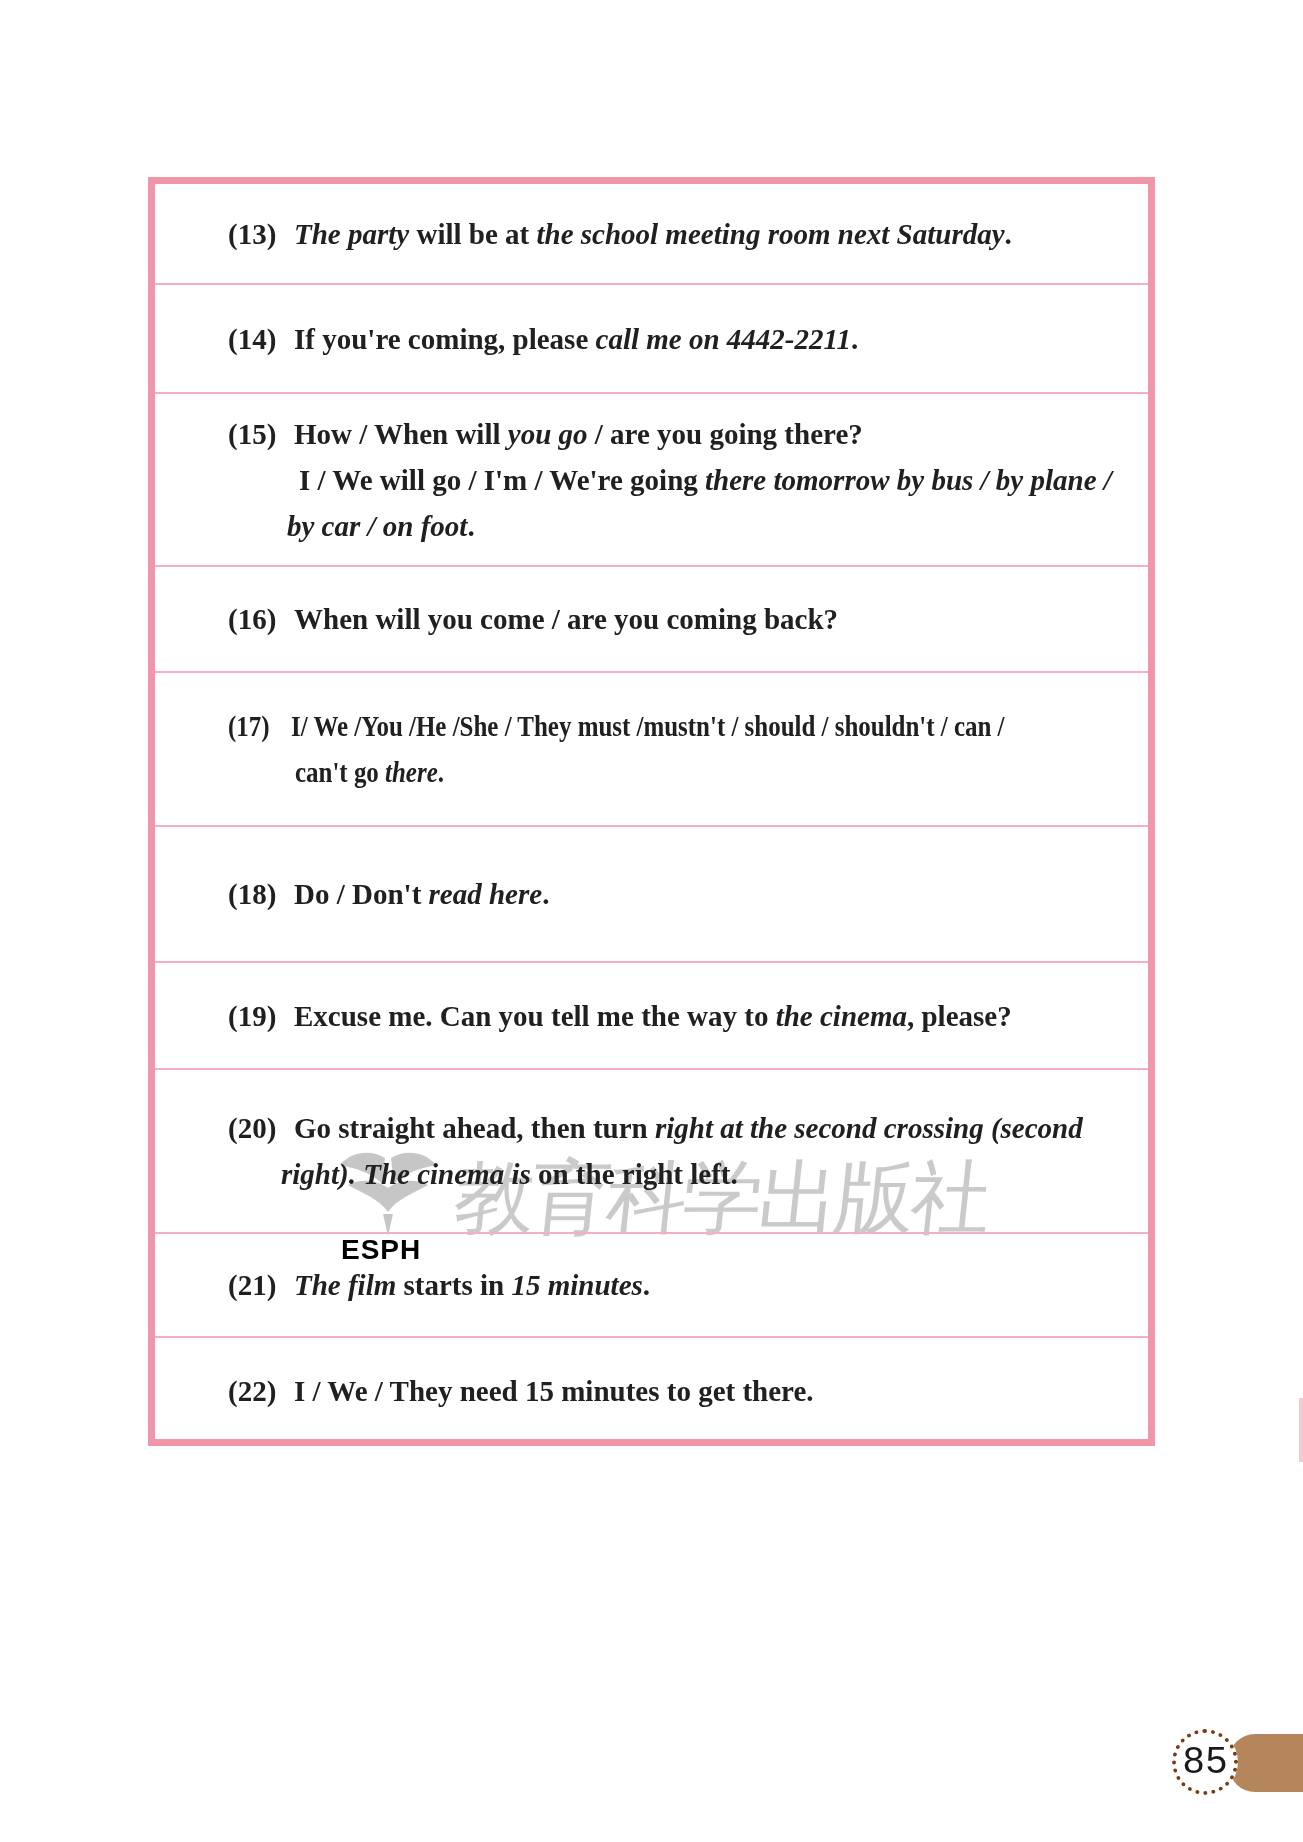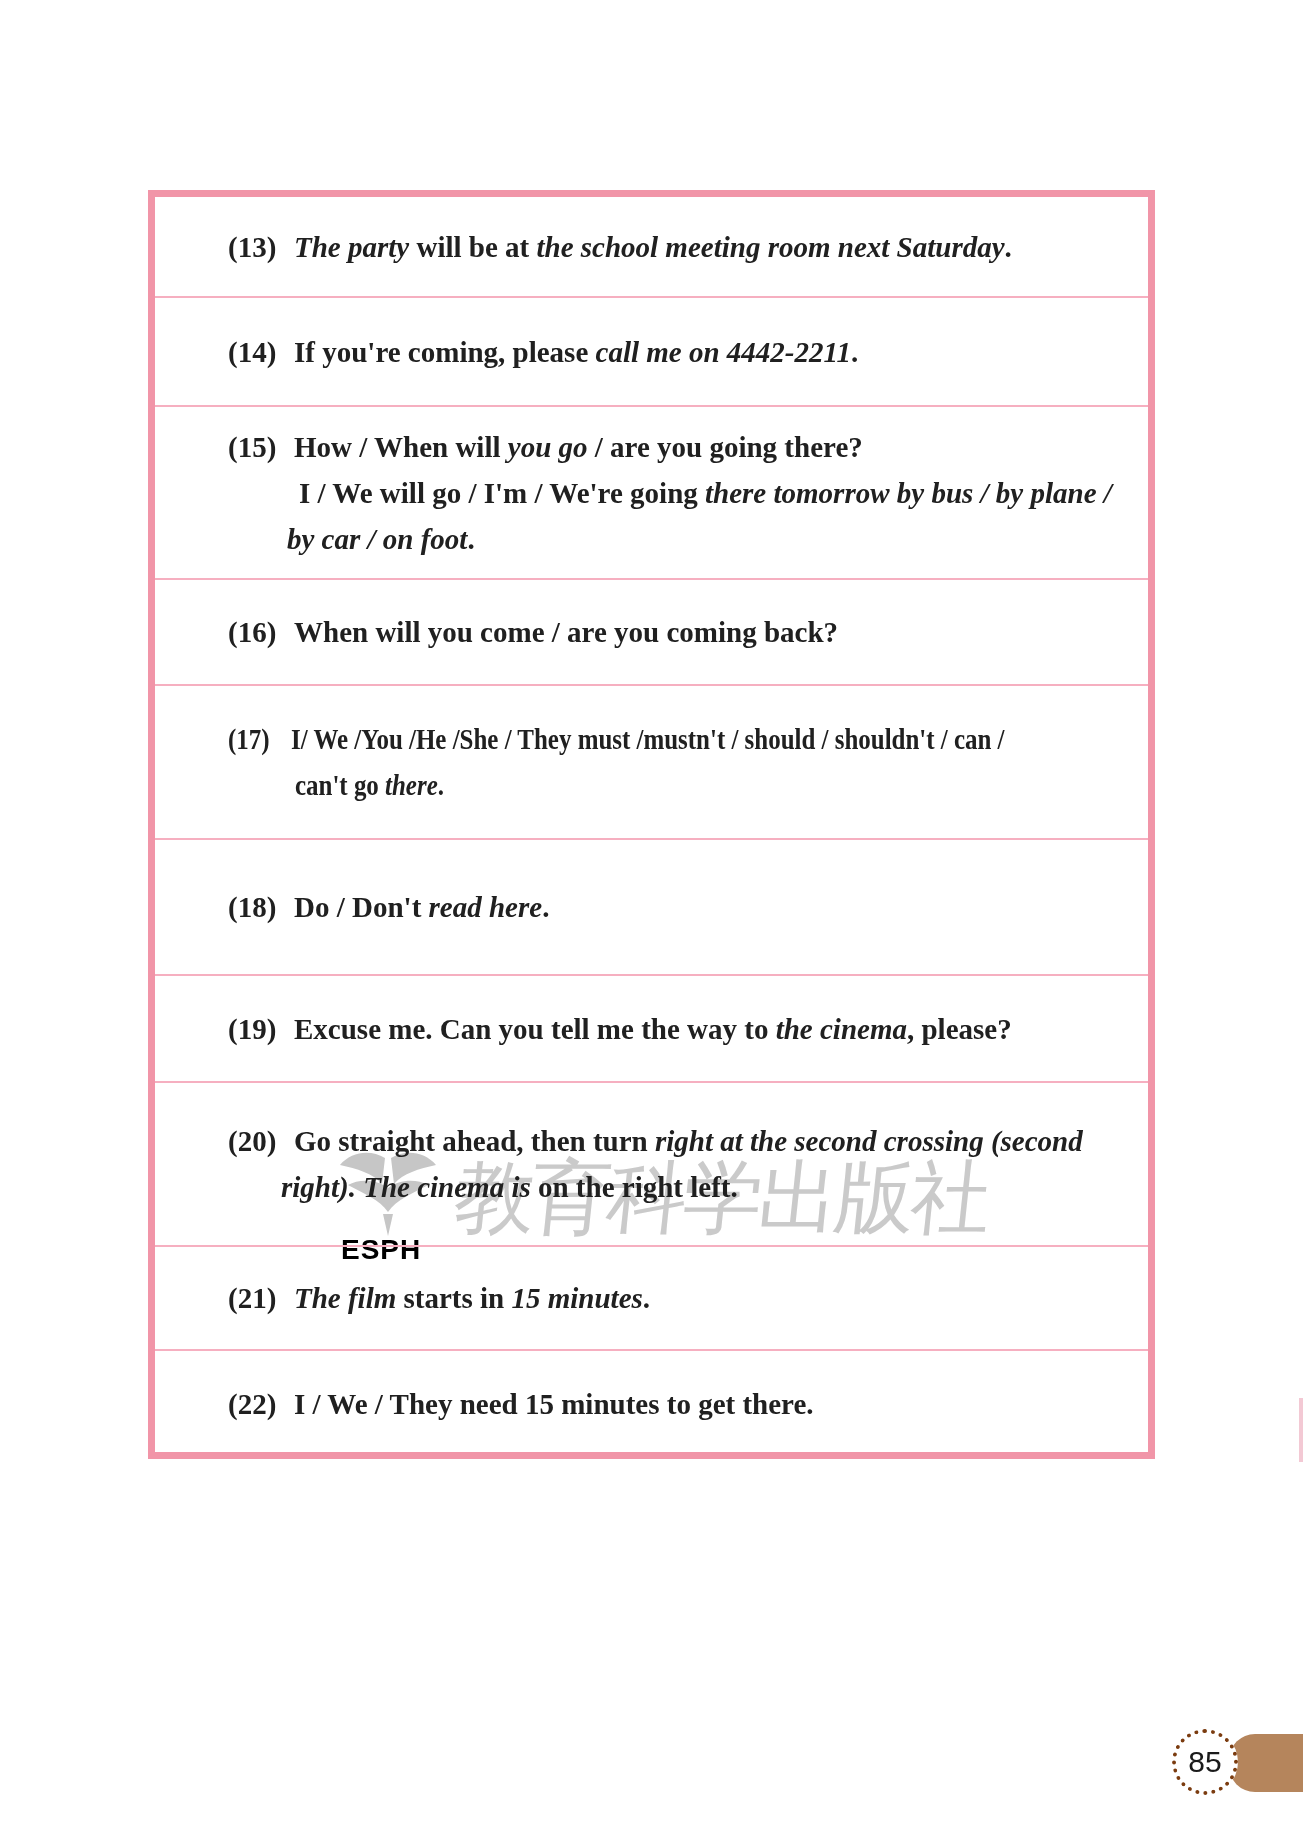--- a/index.html
+++ b/index.html
@@ -15,21 +15,21 @@
   .page{
     position:relative;
     width:1303px;height:1842px;
     background:#ffffff;
     overflow:hidden;
     font-family:"Liberation Serif","DejaVu Serif",serif;
   }
   
   .grammar-box{
     position:absolute;
-    left:148px;top:190px;
+    left:148px;top:177px;
     width:1007px;height:1269px;
     border:7px solid var(--pink-border);
     background:transparent;
     z-index:2;
   }
   .row{
     display:flex;
     flex-direction:column;
     justify-content:center;
     padding-left:73px;
@@ -82,22 +82,22 @@
     z-index:3;
   }
   .page-circle{
     position:absolute;
     left:1172px;top:1729px;
     width:66px;height:66px;
     background:#ffffff;
     border:4px dotted var(--dot-brown);
     border-radius:50%;
     display:flex;align-items:center;justify-content:center;
-    font-family:Liberation Sans, sans-serif;
-    font-size:30px;color:#1a1a1a;
+    font-family:Liberation Mono, monospace;
+    font-size:38px;color:#1a1a1a;
     z-index:4;
   }
 </style>
 </head>
 <body>
 
 <div class="page">
 
   <div class="grammar-box">
     <div id="rows">

